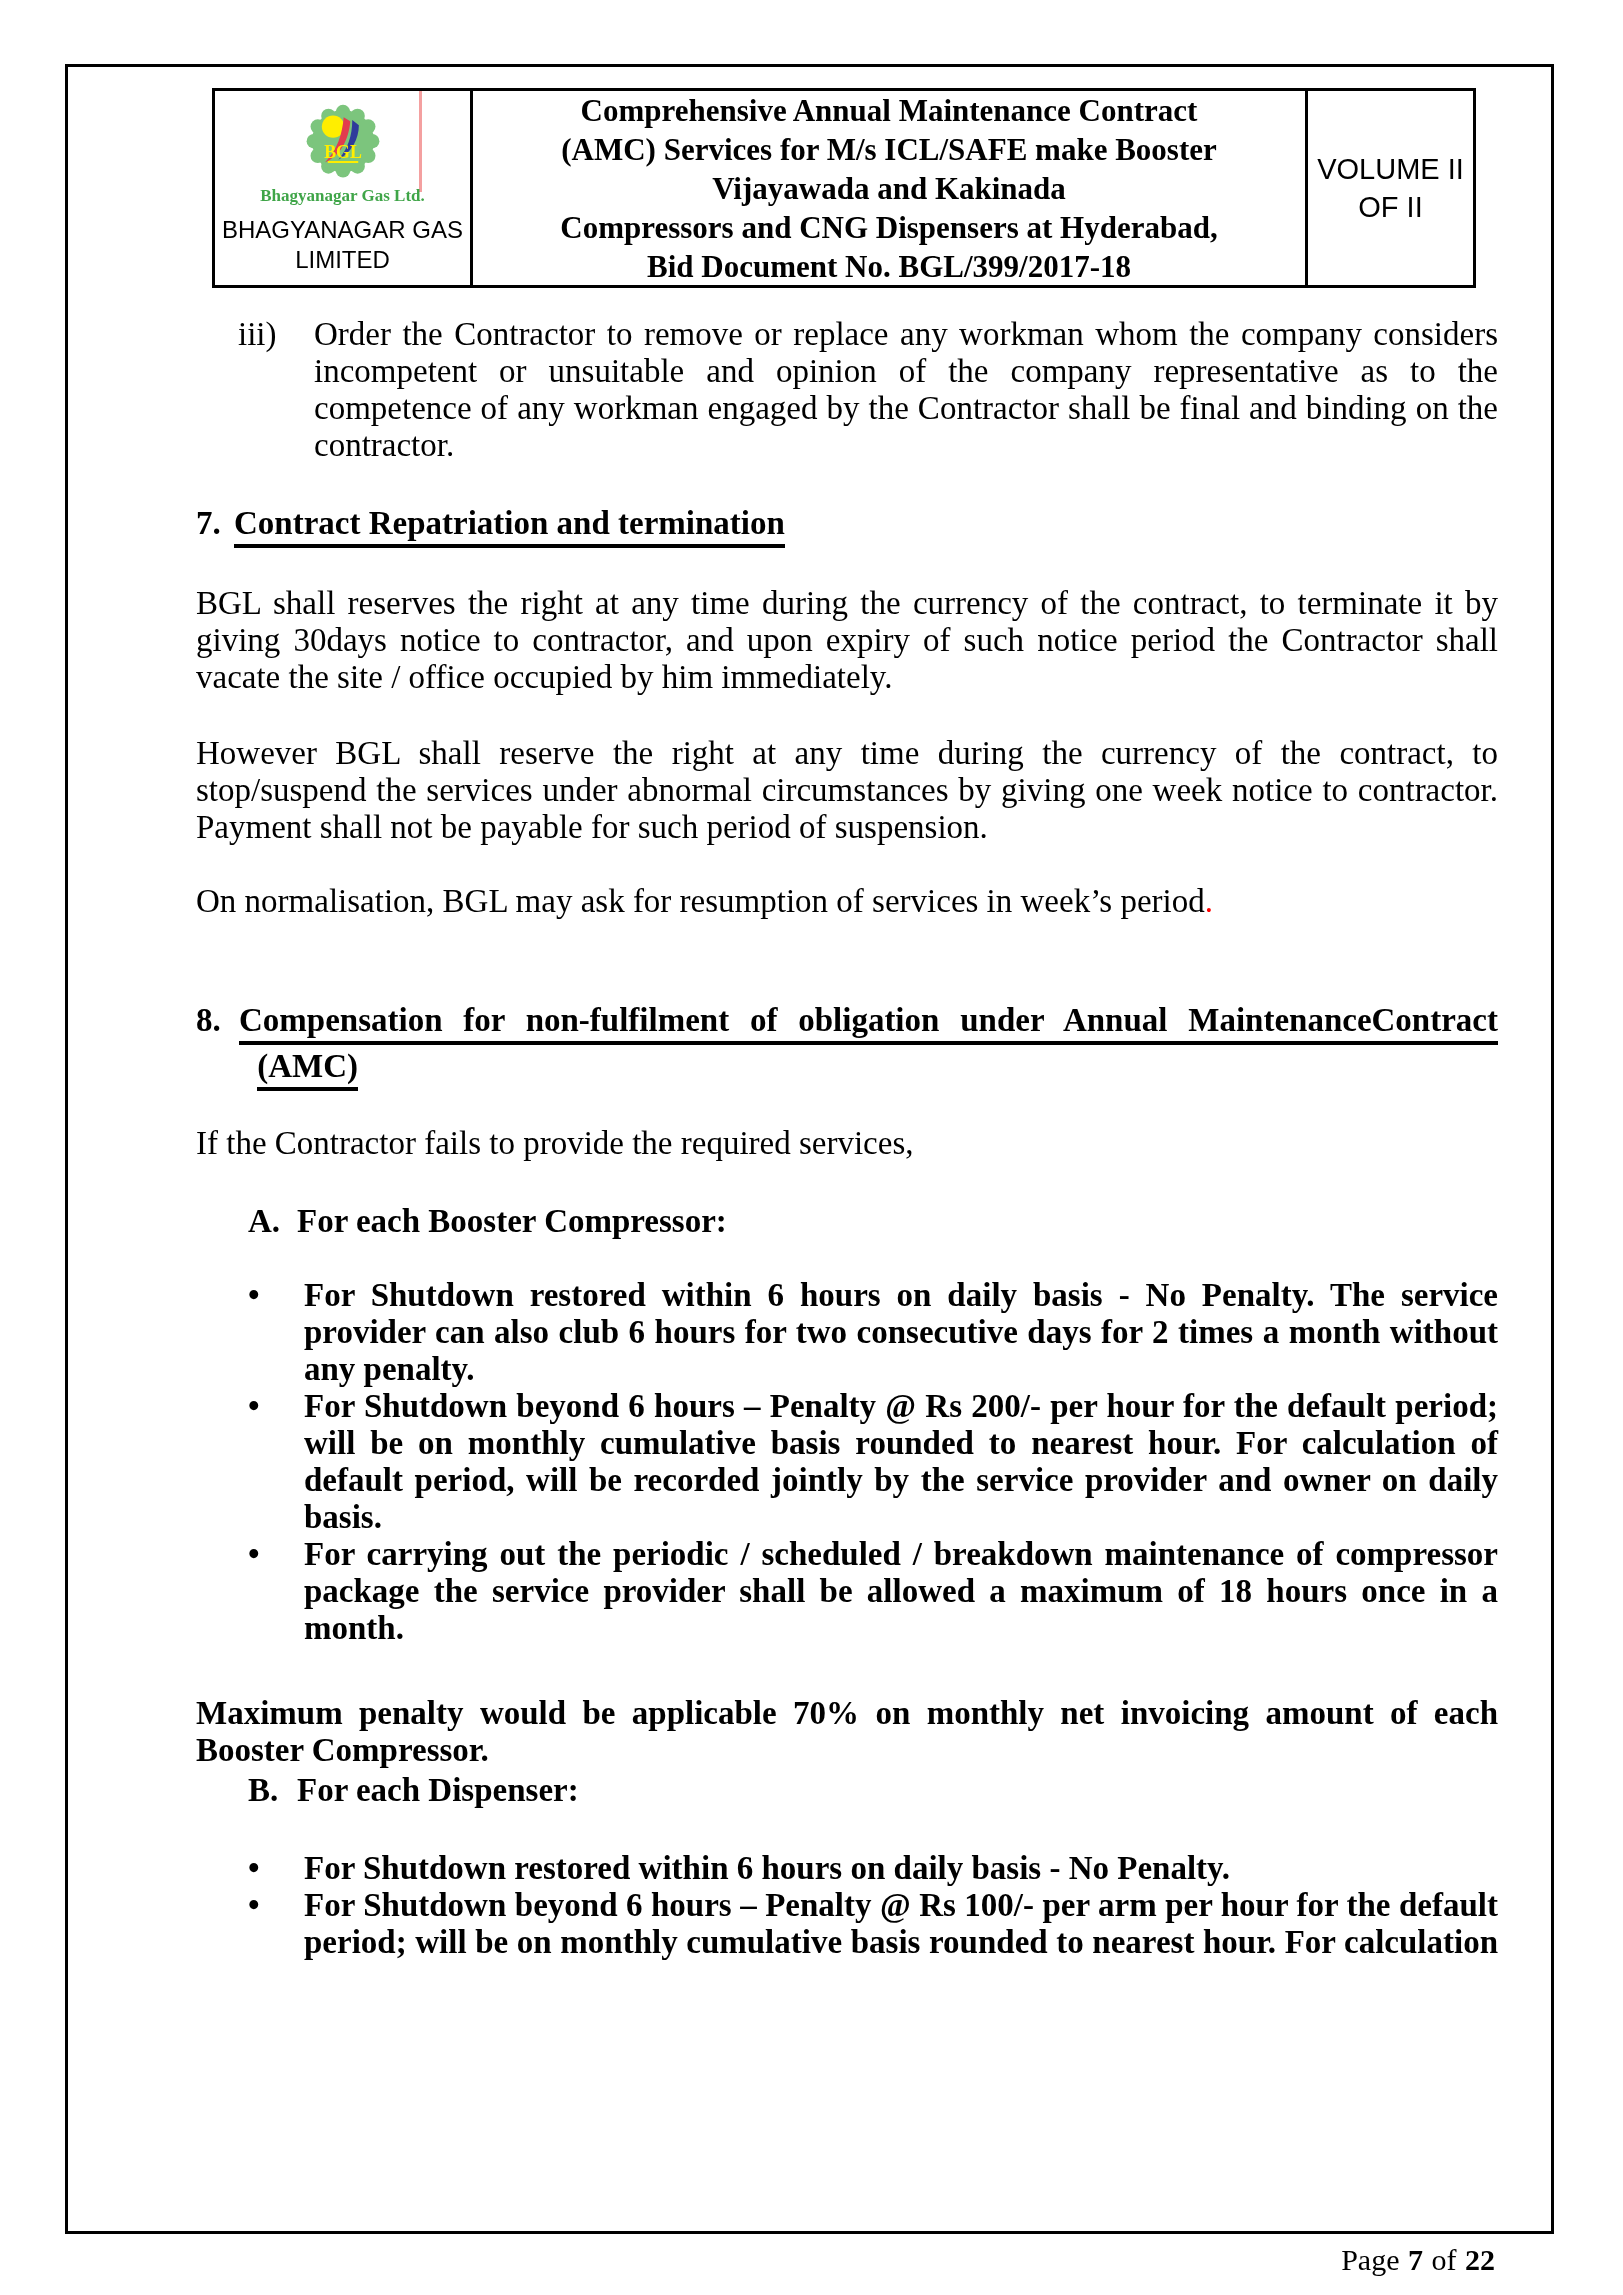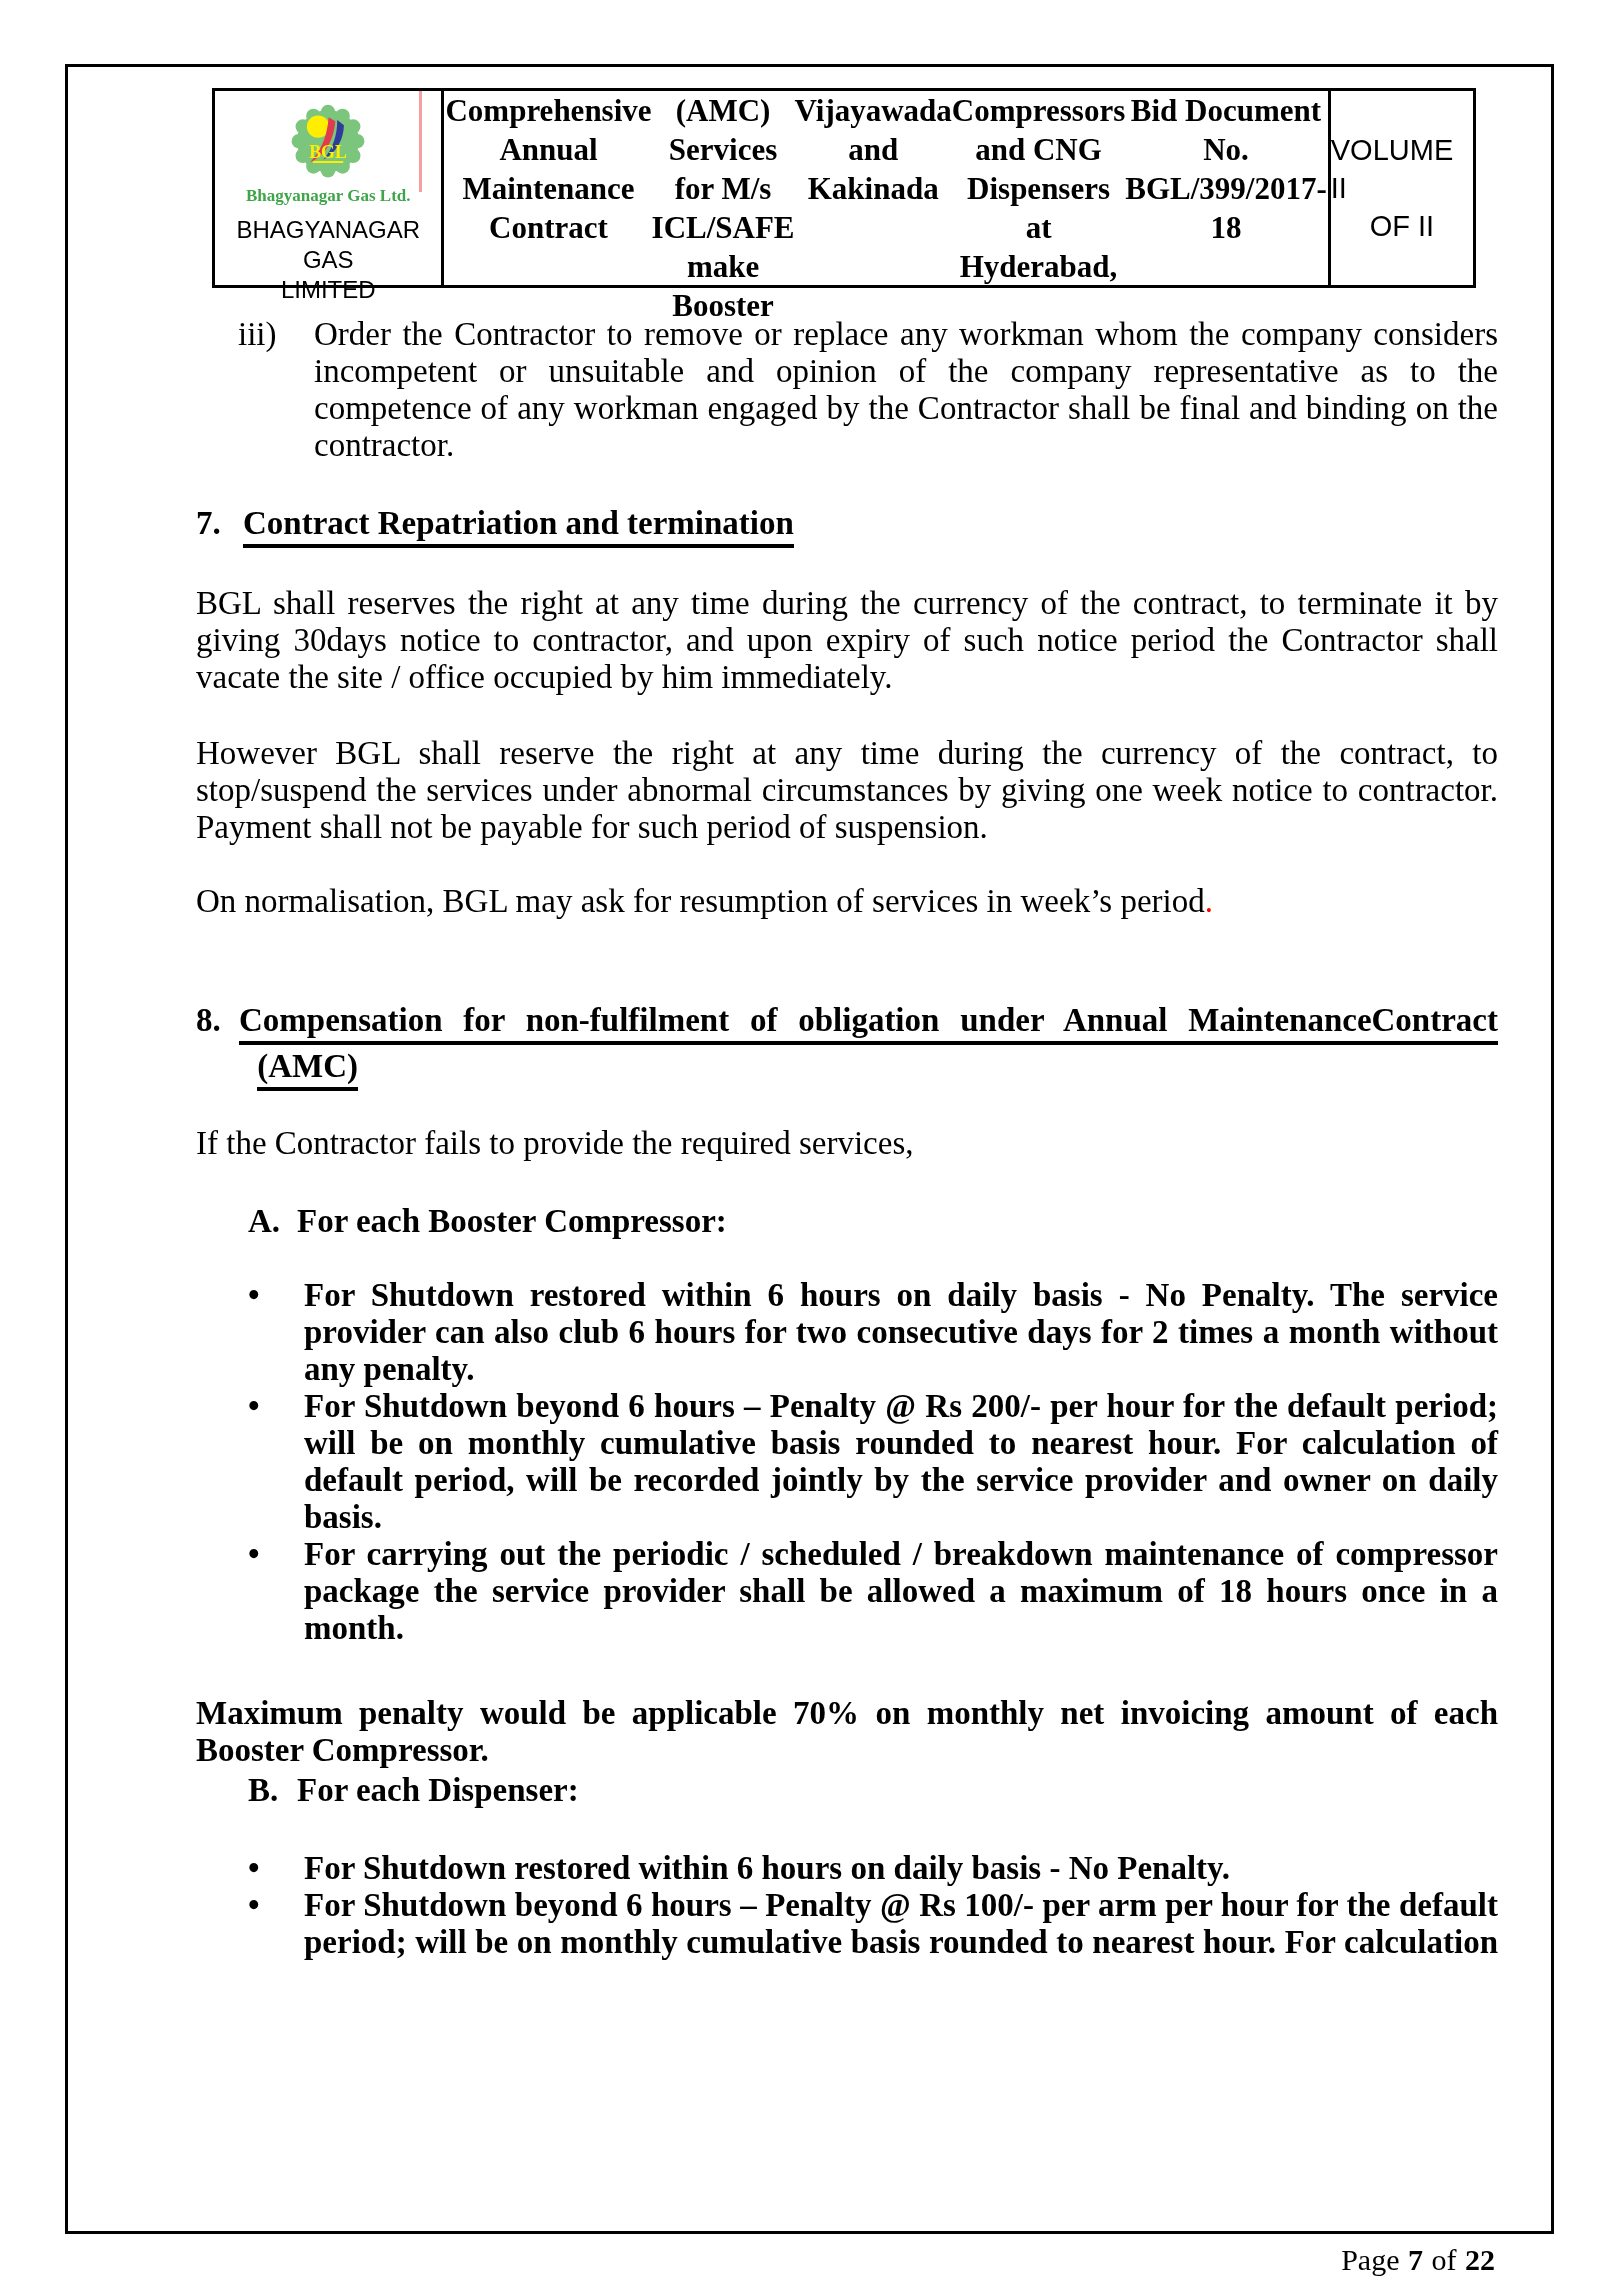--- a/index.html
+++ b/index.html
@@ -11,34 +11,34 @@
   
   .header-table { position:absolute; left:144px; top:21px; width:1264px; height:200px;
                   border:3.3px solid #000; box-sizing:border-box; display:flex; background:#fff; }
   .cell-logo { width:258px; border-right:3.3px solid #000; box-sizing:border-box; position:relative;padding-left:48px; }
   .logo-wrap { position:absolute; left:0; right:0; top:9.2px; text-align:center; }
   .logo-caption { font-size:17px; font-weight:bold; color:#3fa548; line-height:19.6px; margin-top:-1.3px; }
   .company-name { margin-top:9.2px; font-family:"Liberation Sans", sans-serif; font-size:24px;
                   line-height:30px; color:#000; }
   .pink-line { position:absolute; left:204px; top:0; width:2.6px; height:101px; background:#f4a0a0; }
   .cell-title { flex:1; border-right:3.3px solid #000; box-sizing:border-box; display:flex;
-                flex-direction:row; justify-content:center; text-align:center;
+                flex-direction:column; justify-content:center; text-align:center;
                 font-weight:bold; font-size:31px; line-height:39px; padding:0 1px; }
   .cell-volume { width:165px; display:flex; flex-direction:column; justify-content:center;
                  align-items:center; font-family:"Liberation Sans", sans-serif;
                  font-size:29px; line-height:38px; }
 
   
   .content { position:absolute; left:128px; top:249px; width:1302px;
              font-size:33px; line-height:37px; }
   .jus { text-align:justify; }
   .item-iii { position:relative; padding-left:118px; margin-top:0; }
   .item-iii .num { position:absolute; left:42px; top:0; }
   .h7 { margin-top:41px; font-weight:bold; }
-  .h7 .title { display:inline-block; border-bottom:4.6px solid #000; padding-bottom:2px; margin-left:14px; }
+  .h7 .title { display:inline-block; border-bottom:4.6px solid #000; padding-bottom:2px; margin-left:5px; }
   .p1 { margin-top:37px; }
   .p2 { margin-top:39px; }
   .p3 { margin-top:37px; }
   .red { color:#ff0000; }
   .h8 { margin-top:82px; font-weight:bold; position:relative; padding-left:43px; }
   .h8 .num { position:absolute; left:0; top:0; }
   .h8-line1 { display:block; text-align:justify; text-align-last:justify;
               border-bottom:4.6px solid #000; padding-bottom:2px; }
   .h8-line2 { display:inline-block; border-bottom:4.6px solid #000; padding-bottom:2px;
               margin-left:18.3px; margin-top:2.6px; }

